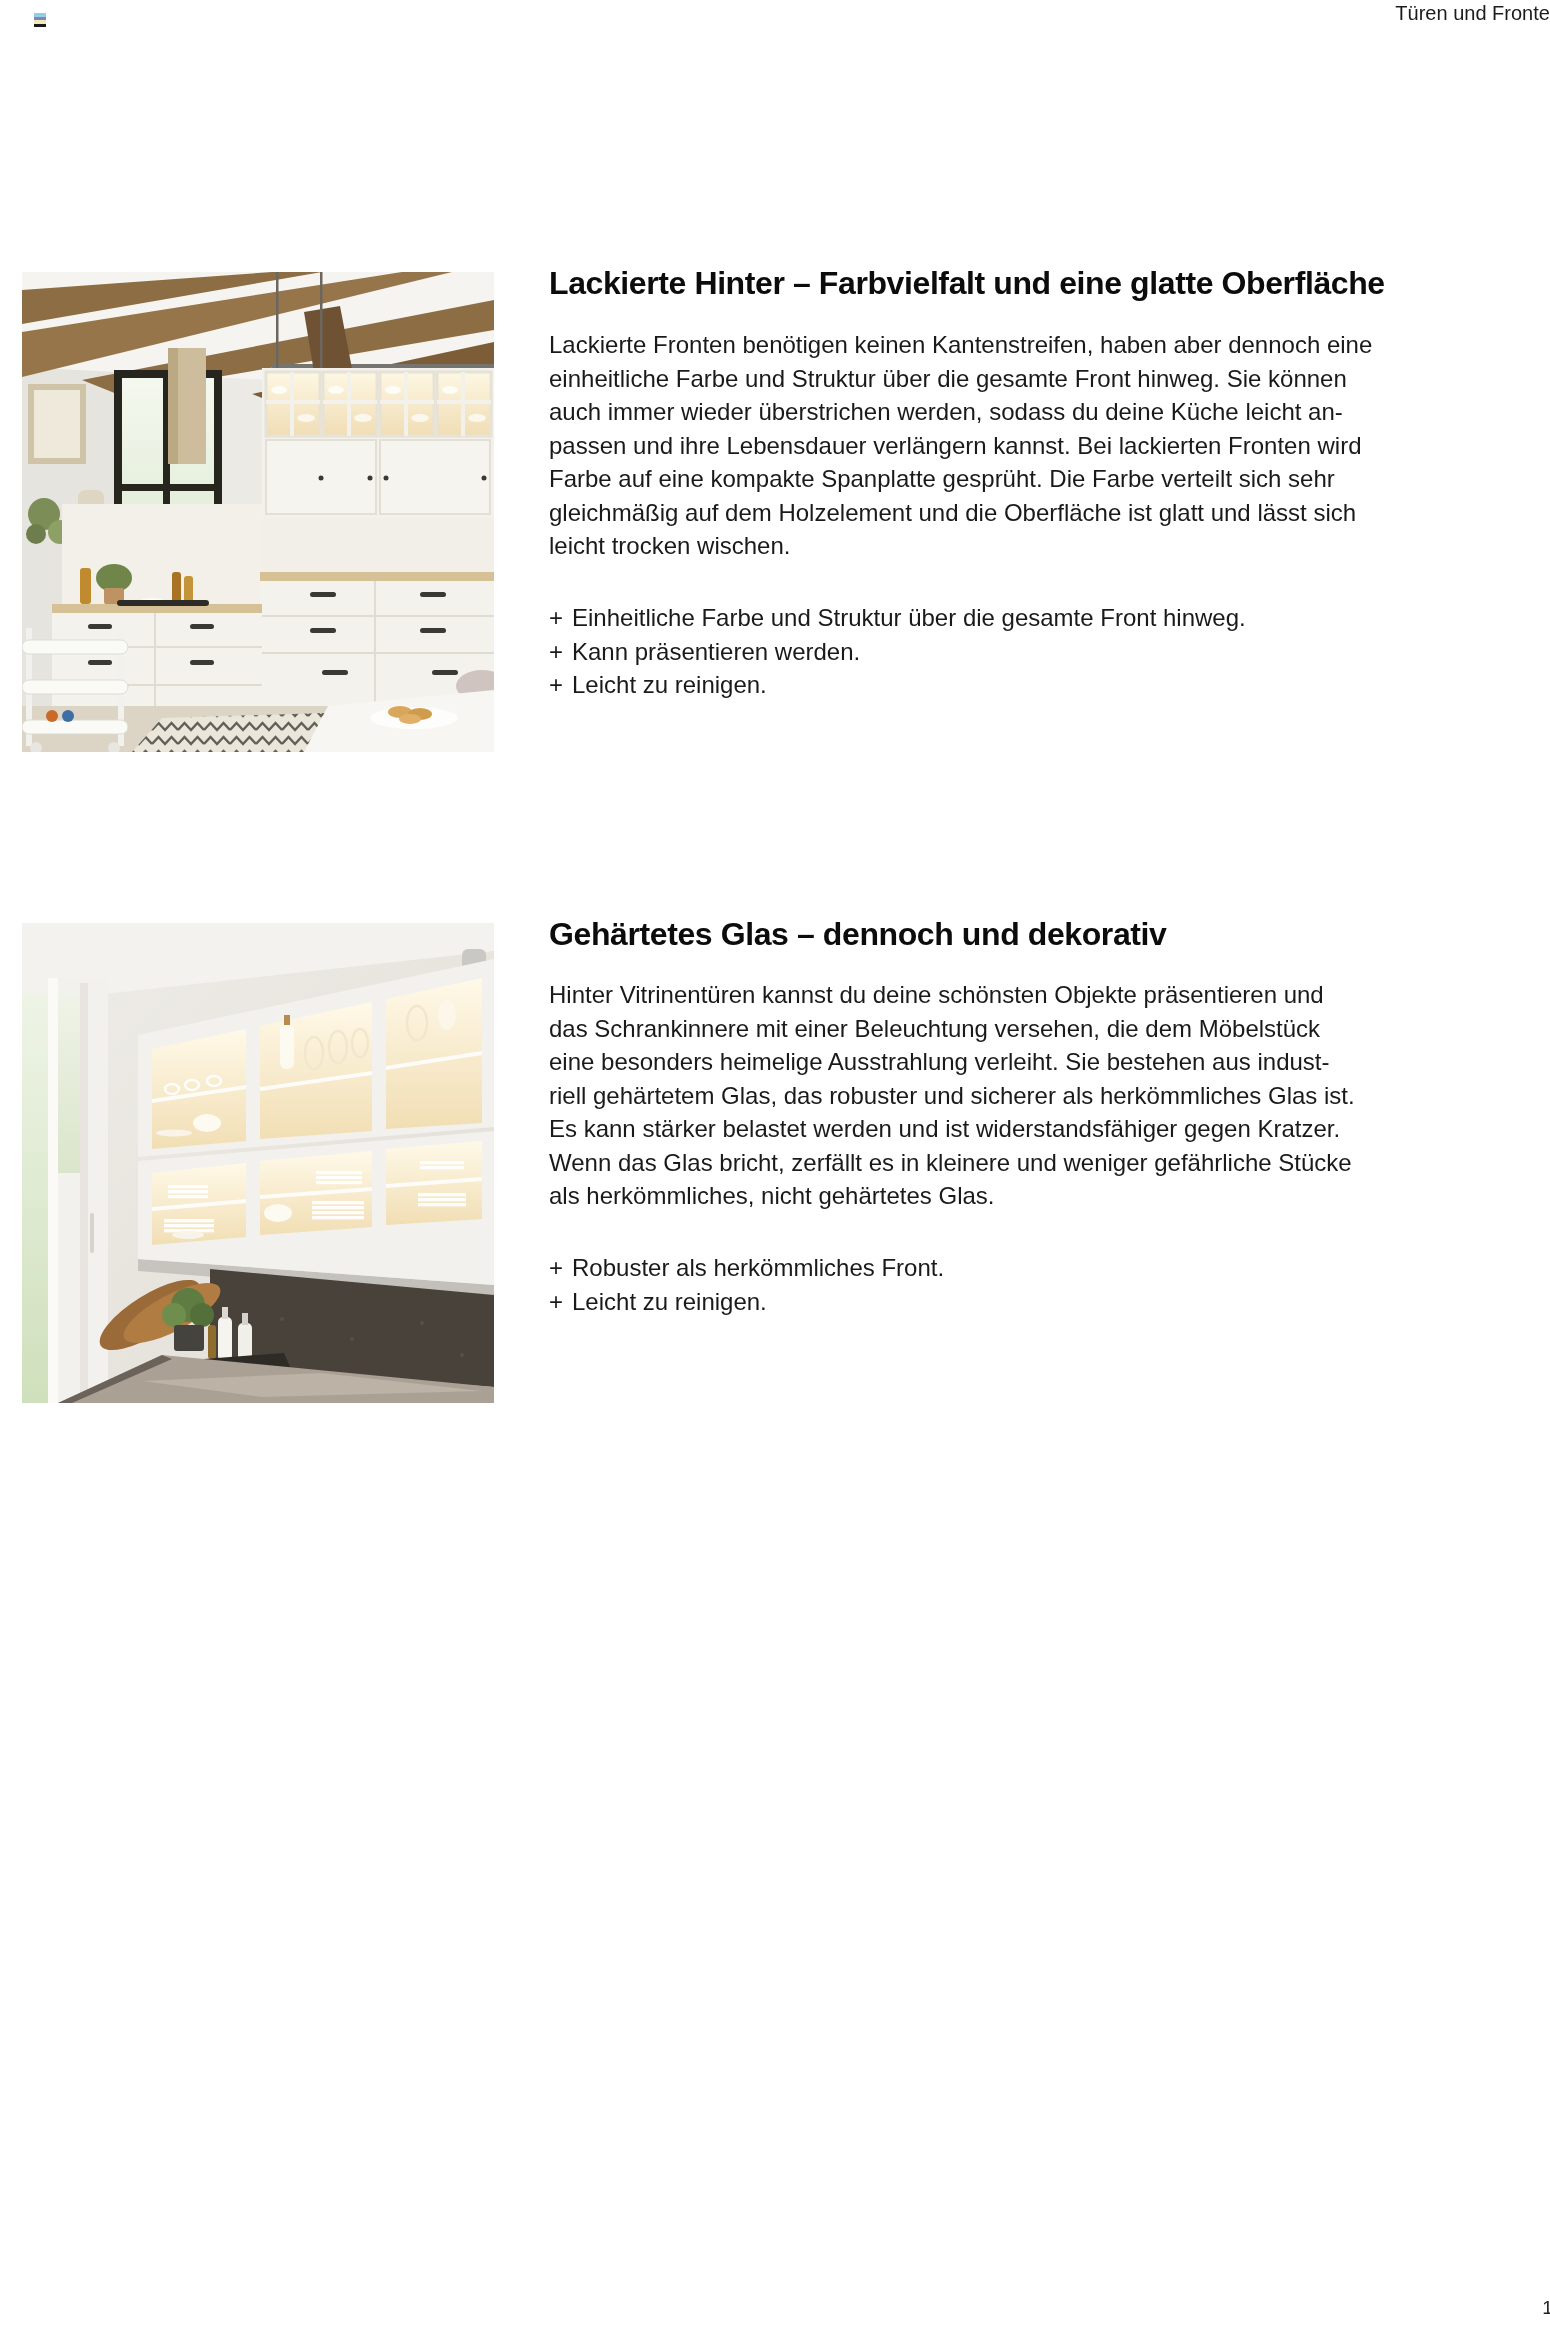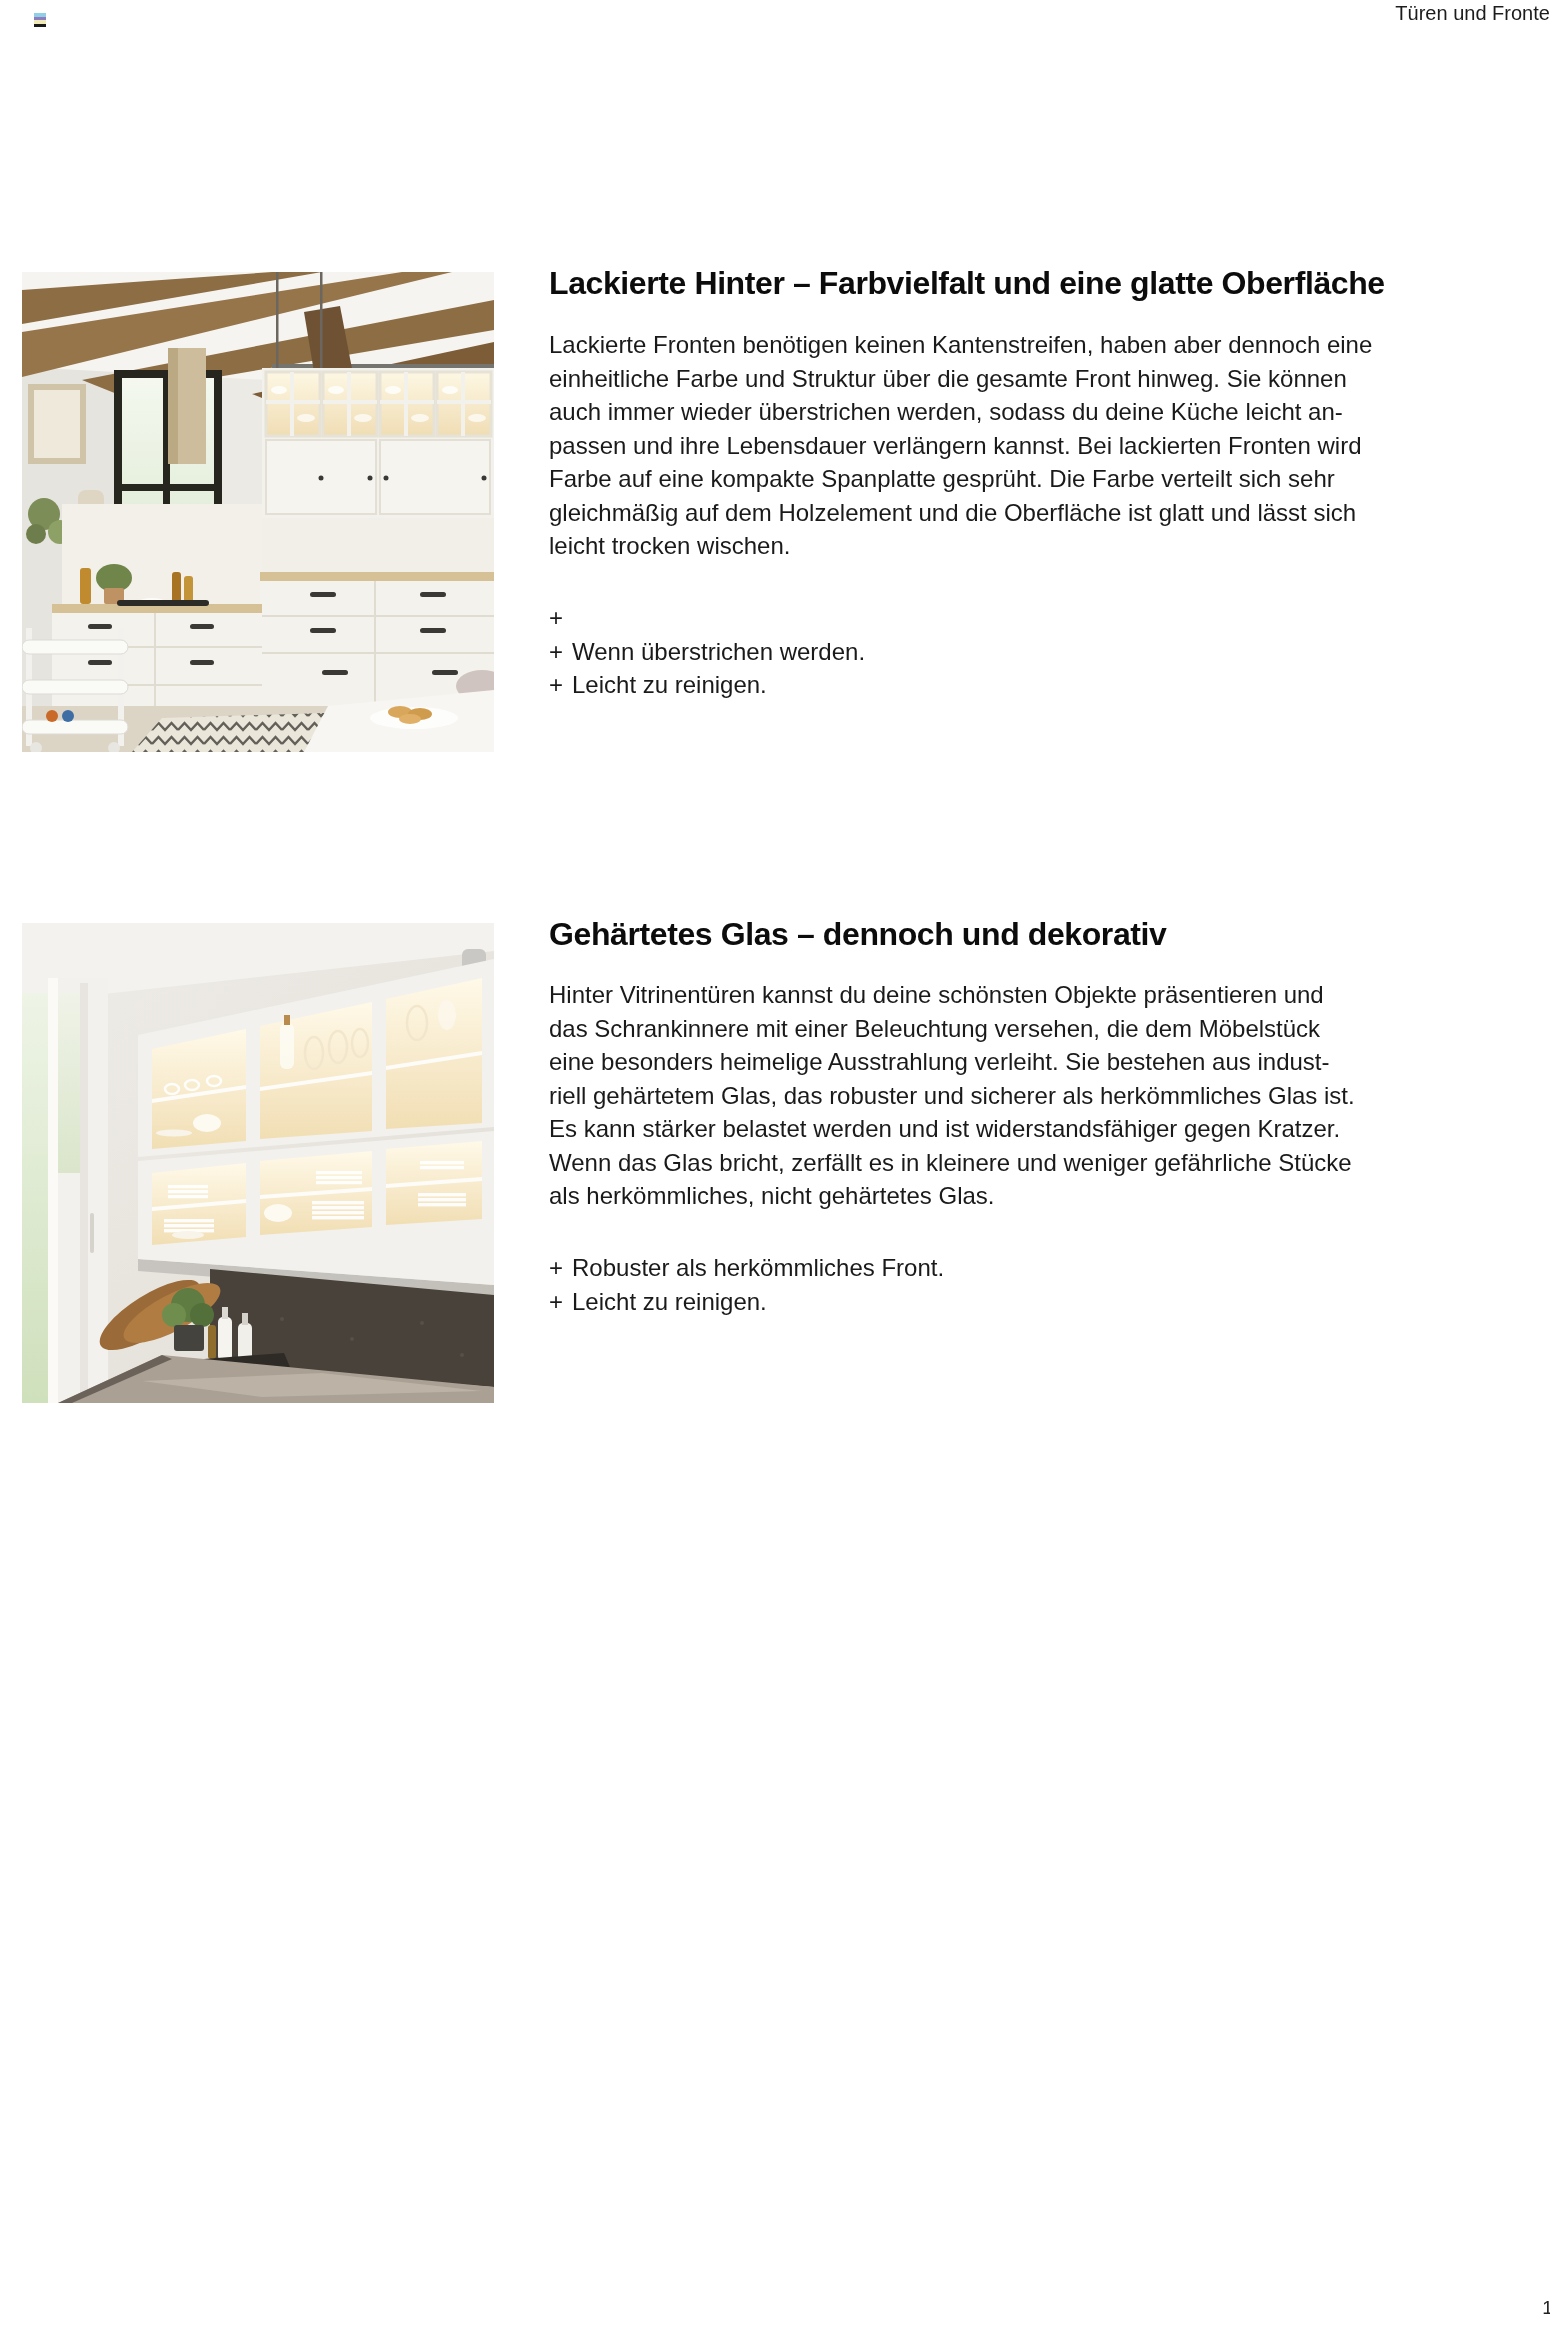--- a/index.html
+++ b/index.html
@@ -199,24 +199,25 @@
     <p class="body-copy body-1">Lackierte Fronten benötigen keinen Kantenstreifen, haben aber dennoch eine
 einheitliche Farbe und Struktur über die gesamte Front hinweg. Sie können
 auch immer wieder überstrichen werden, sodass du deine Küche leicht an-
 passen und ihre Lebensdauer verlängern kannst. Bei lackierten Fronten wird
 Farbe auf eine kompakte Spanplatte gesprüht. Die Farbe verteilt sich sehr
 gleichmäßig auf dem Holzelement und die Oberfläche ist glatt und lässt sich
 leicht trocken wischen.</p>
     <ul class="plus-list list-1">
       <li>
         <span class="marker">+</span>
-      </li>
-      <li>
-        <span class="marker">+</span>
-        <span>Wenn überstrichen werden.</span>
+        <span>Einheitliche Farbe und Struktur über die gesamte Front hinweg.</span>
+      </li>
+      <li>
+        <span class="marker">+</span>
+        <span>Kann präsentieren werden.</span>
       </li>
       <li>
         <span class="marker">+</span>
         <span>Leicht zu reinigen.</span>
       </li>
     </ul>
   </section>
 
   
   <section>

